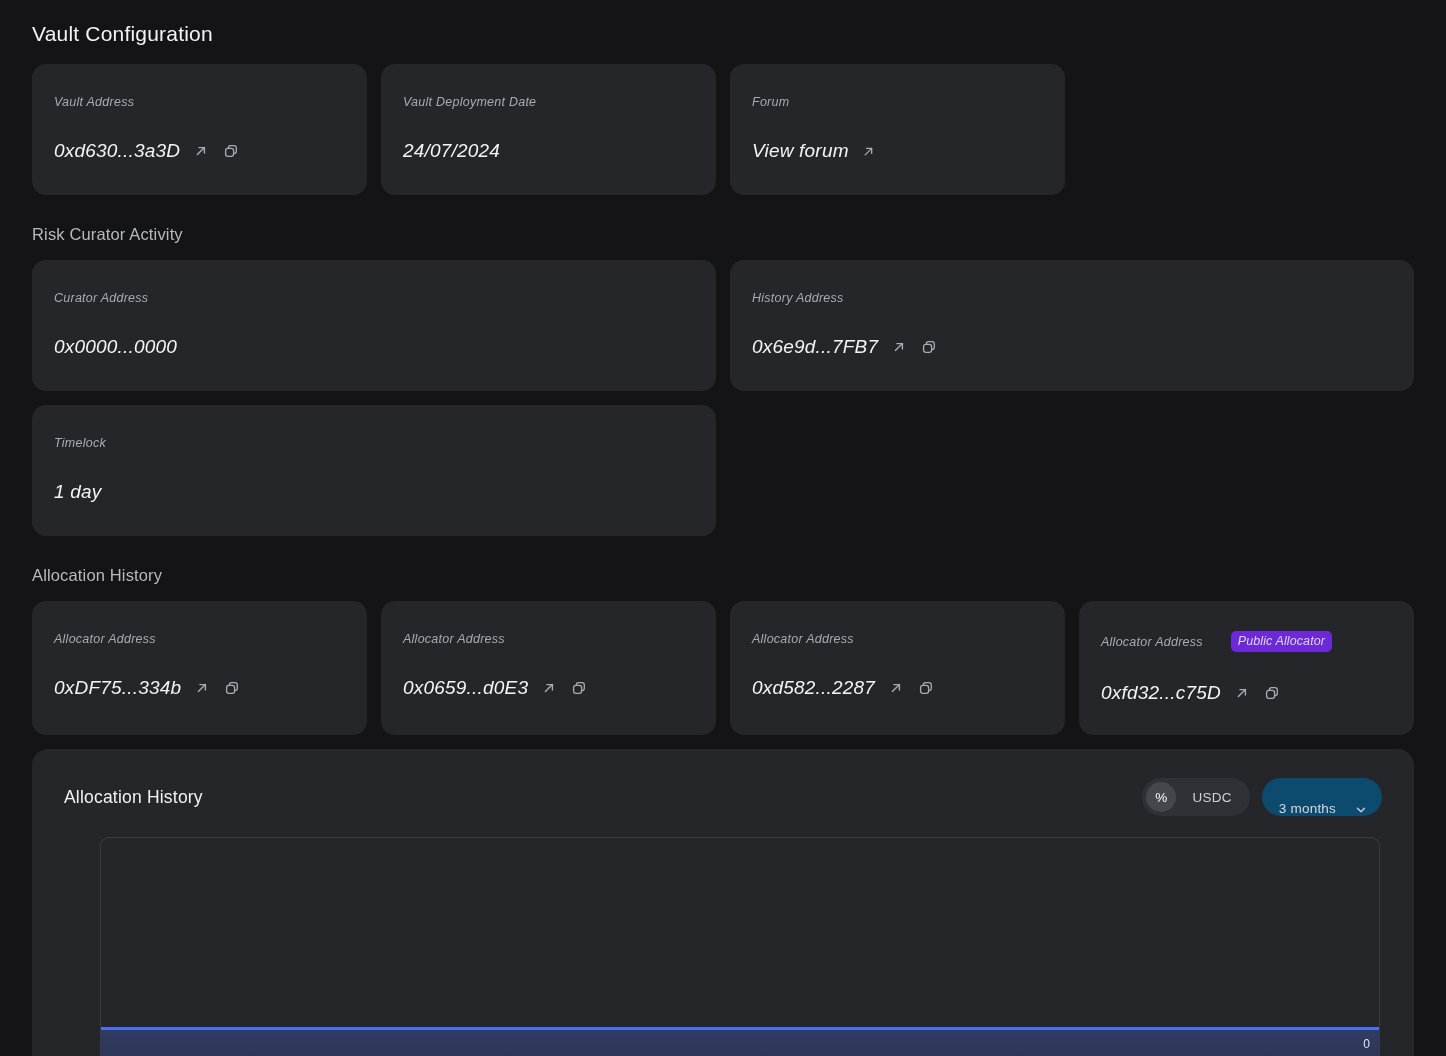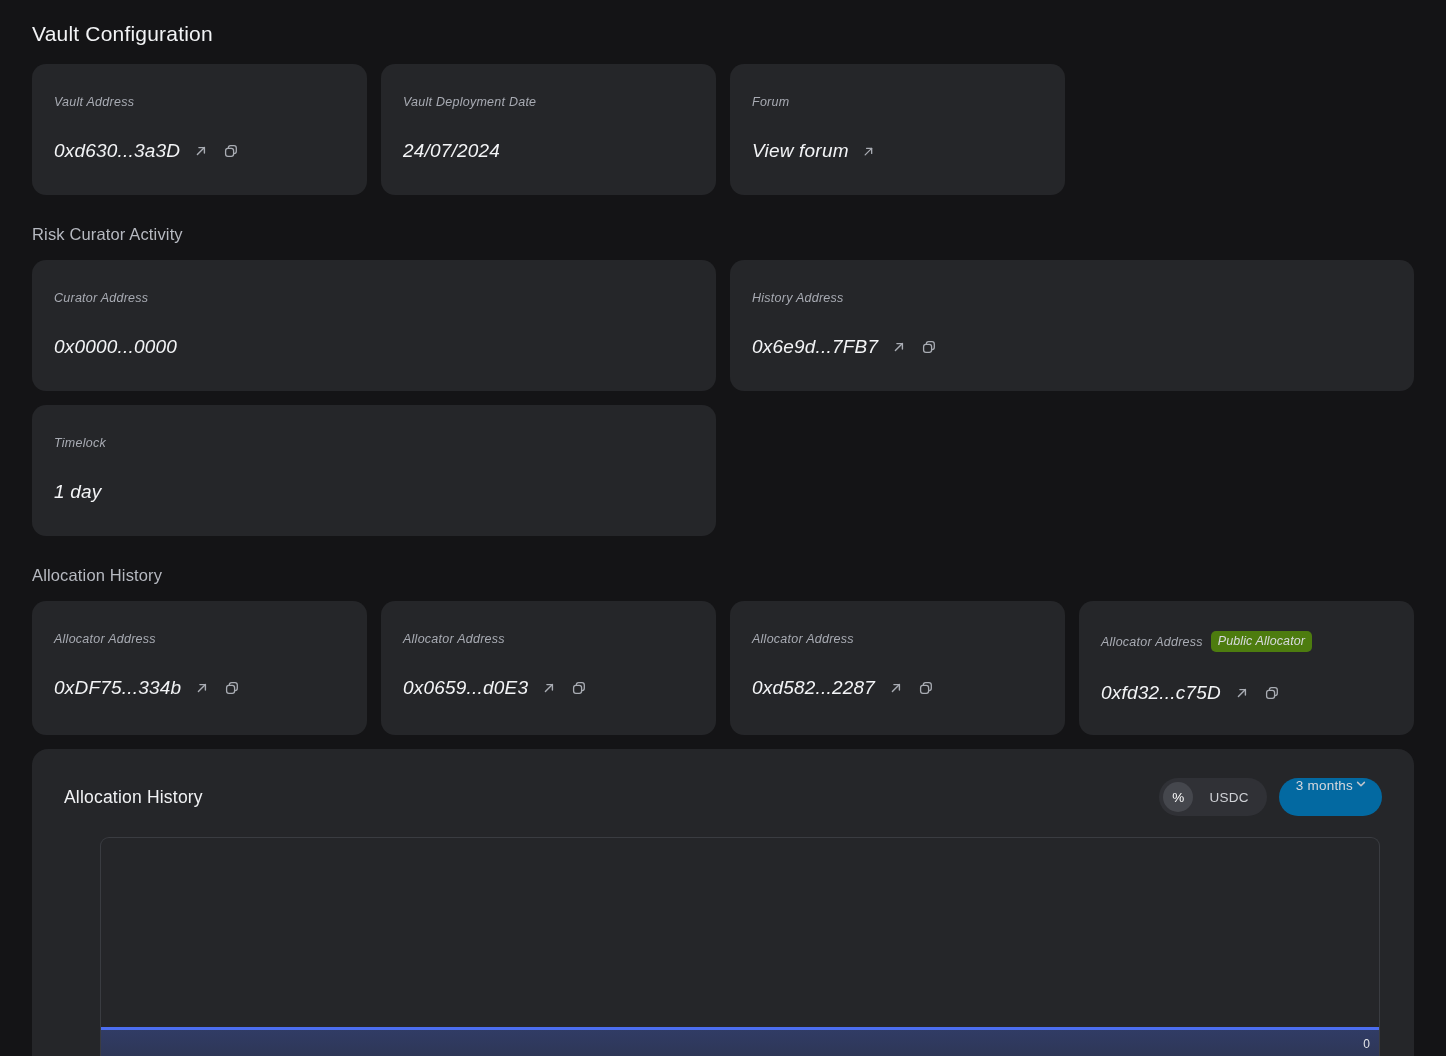--- a/index.html
+++ b/index.html
@@ -52,27 +52,28 @@
     font-size: 12.5px;
     color: #a8abb3;
     letter-spacing: .25px;
     line-height: 16px;
     display: flex;
     align-items: center;
     gap: 8px;
   }
   .badge {
     display: inline-block;
-    background: #4d7c0f;
+    background: #6d28d9;
     color: #d8dadf;
     font-size: 12.5px;
     border-radius: 5px;
     padding: 3px 7px 4px;
     line-height: 14px;
     letter-spacing: .1px;
+    margin-left: 20px;
   }
   .card-value-row {
     display: flex;
     align-items: center;
     gap: 12px;
     margin-top: 29px;
   }
   .card-value {
     font-size: 19px;
     color: #f3f4f6;
@@ -133,23 +134,23 @@
     font-size: 13.5px;
     color: #cfd1d6;
     cursor: pointer;
     letter-spacing: .3px;
   }
   .seg-item.icononly { width: 30px; padding: 0; }
   .seg-item.active { background: #45474d; color: #ffffff; }
 
   .dropdown {
     display: flex;
-    align-items: flex-start;
-    gap: 2px;
-    background: #0369a1;
+    align-items: flex-end;
+    gap: 19px;
+    background: #0c4a6e;
     border-radius: 20px;
     height: 38px;
     padding: 0 15px 0 17px;
     font-size: 13.5px;
     color: #d6d8dd;
     cursor: pointer;
     letter-spacing: .2px;
   }
   .chev { width: 12px; height: 12px; color: #c2c5cb; }
 

